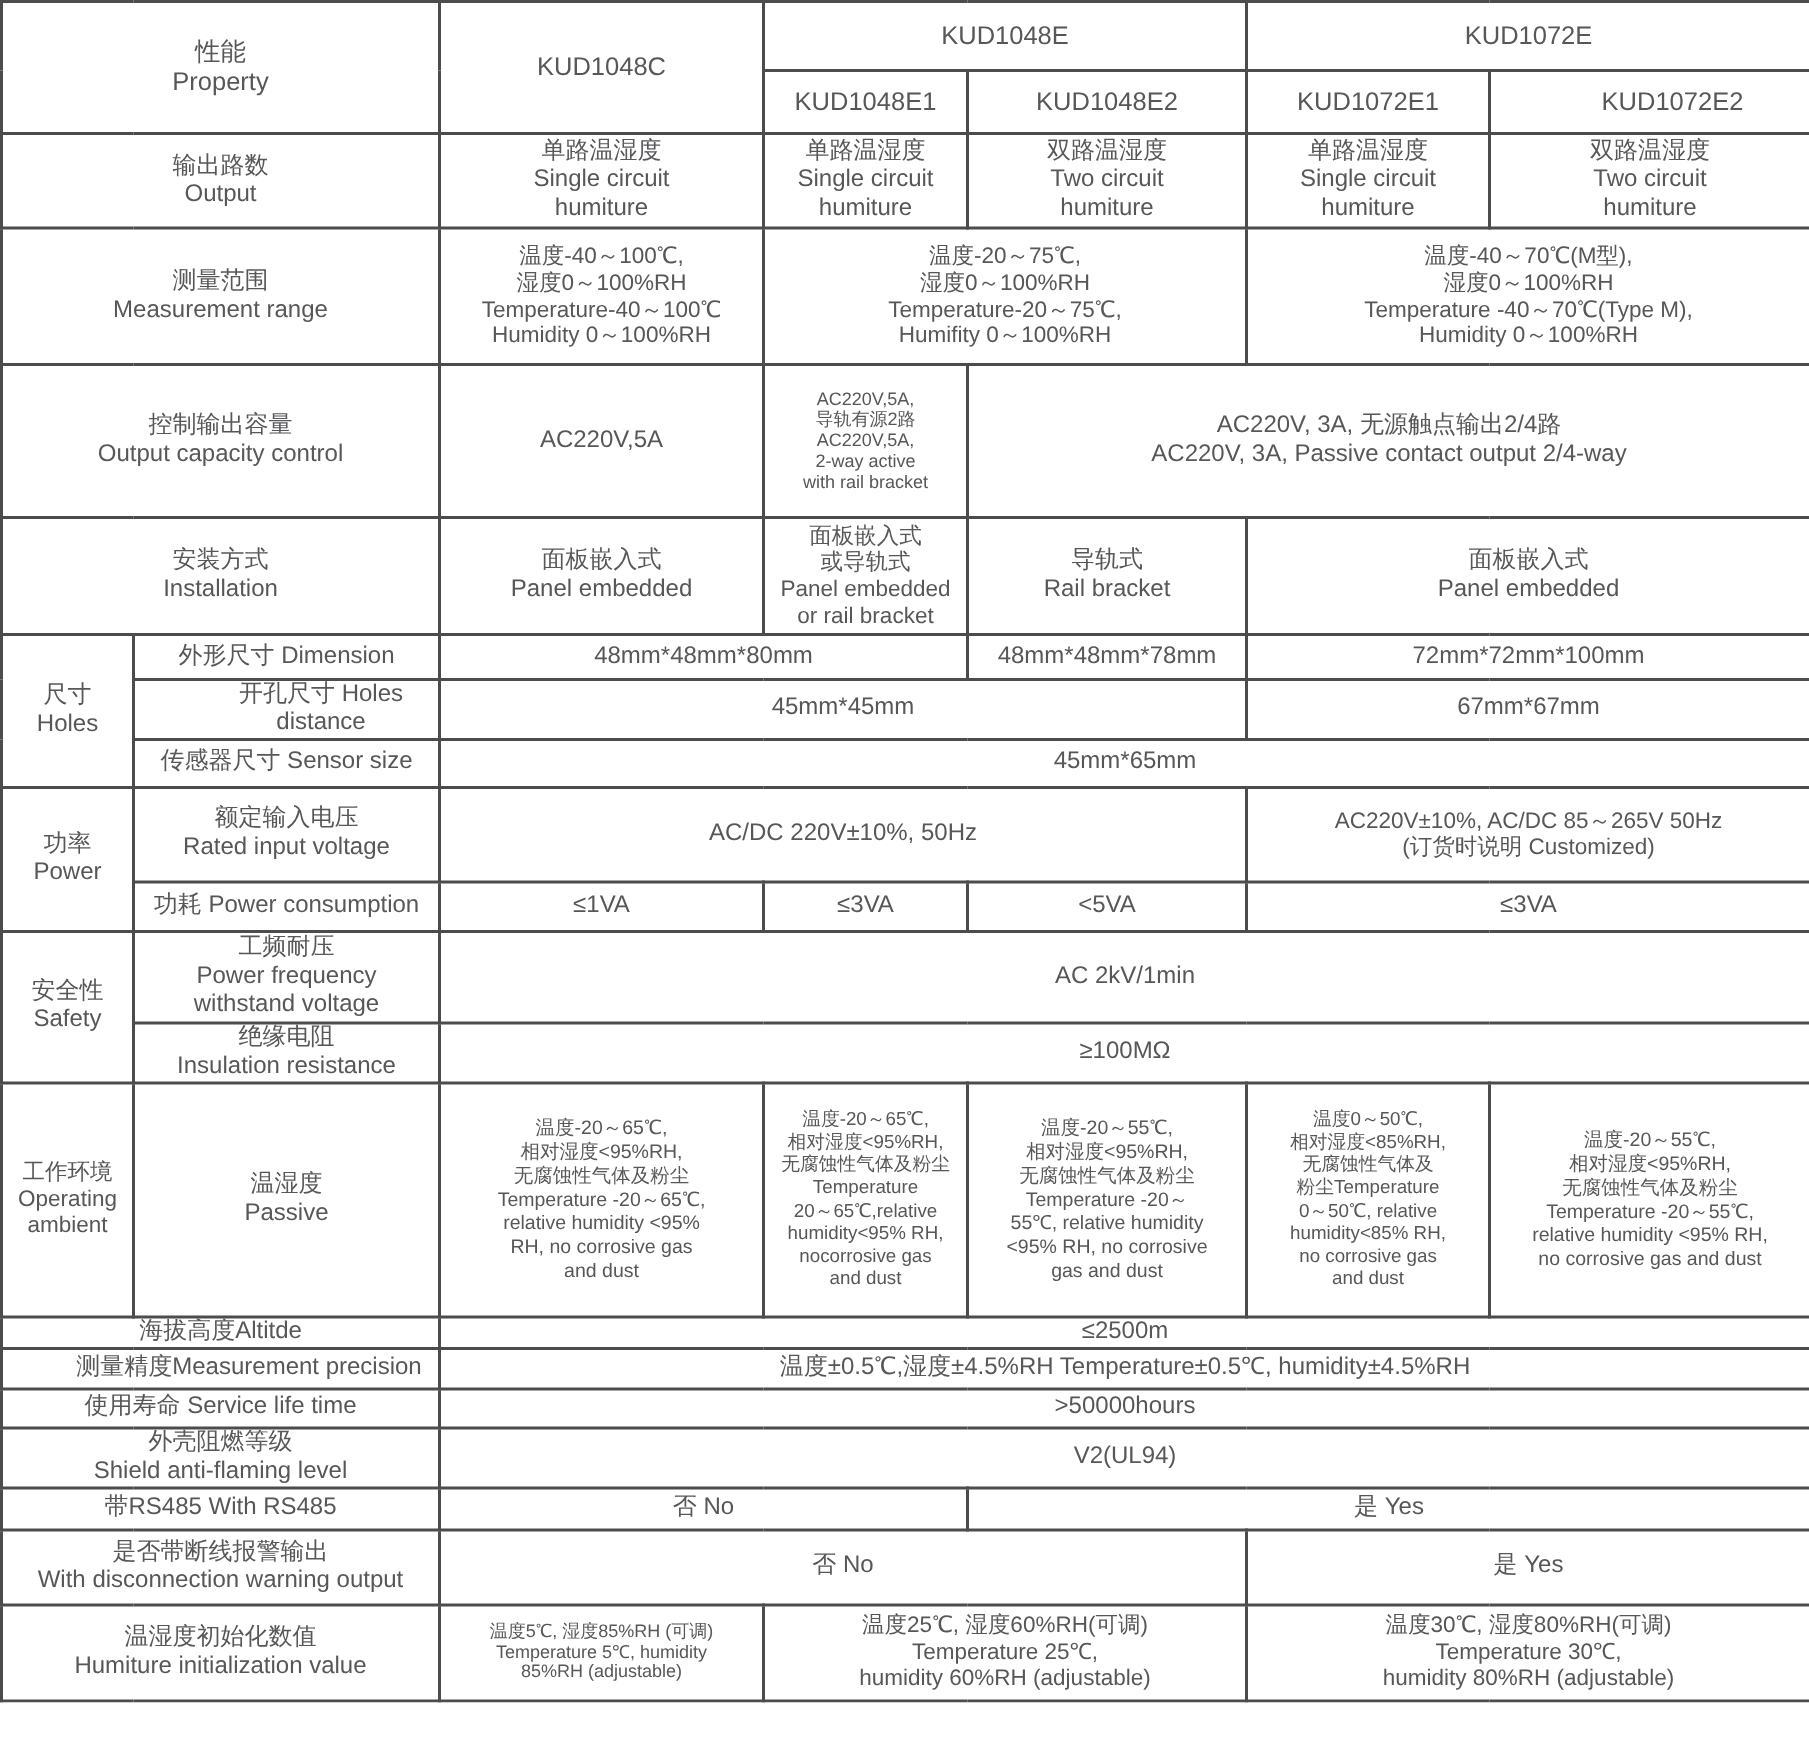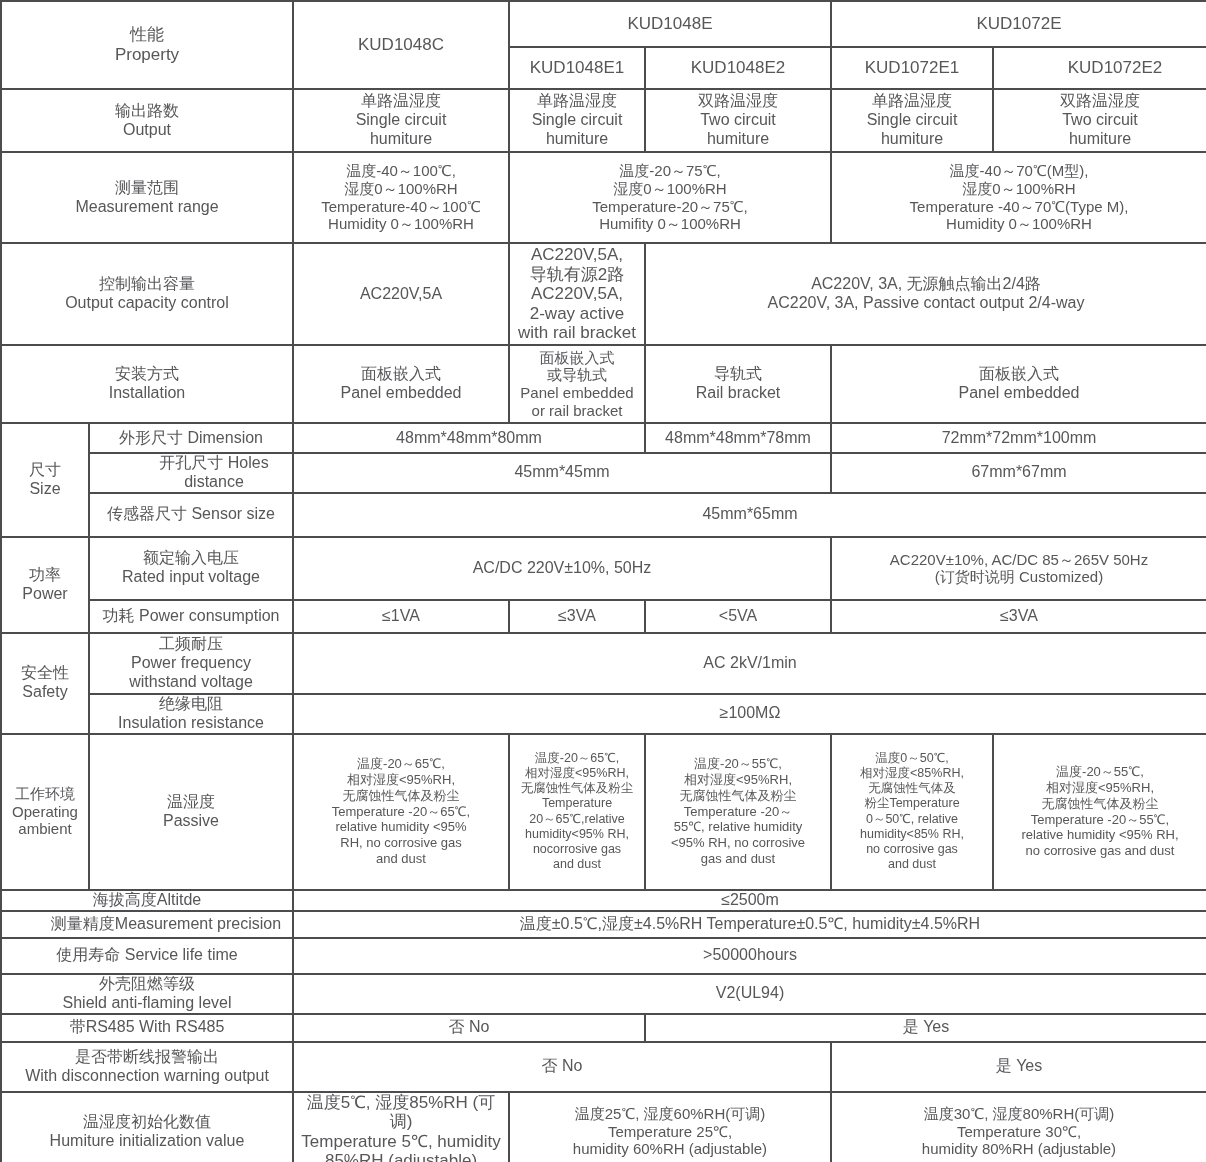--- a/index.html
+++ b/index.html
@@ -12,21 +12,21 @@
     white-space:pre-line;
     color:#57575a;
     font-family:"Liberation Sans",sans-serif;
     font-size:16px;
     line-height:1.18;
     padding:0 2px;
     overflow:hidden;
   }
   td.f17{font-size:17px;}
   td.f15{font-size:15px;}
-  td.f14{font-size:17px;line-height:1.15;}
+  td.f14{font-size:12px;line-height:1.15;}
   td.f13{font-size:13px;line-height:1.22;}
   td.f12{font-size:12.5px;line-height:1.22;}
 </style>
 </head>
 <body>
 
 <table aria-label="specification table" style="color: rgb(87, 87, 90);">
     <colgroup>
       <col style="width: 88px;">
       <col style="width: 204px;">
@@ -106,32 +106,32 @@
 或导轨式
 Panel embedded
 or rail bracket</td>
         <td style="border-color: rgb(76, 76, 78);">导轨式
 Rail bracket</td>
         <td colspan="2" style="border-color: rgb(76, 76, 78);">面板嵌入式
 Panel embedded</td>
       </tr>
       <tr style="height: 30px;">
         <td rowspan="3" style="border-color: rgb(76, 76, 78);">尺寸
-Size</td>
+Holes</td>
         <td style="border-color: rgb(76, 76, 78);">外形尺寸 Dimension</td>
         <td colspan="2" style="border-color: rgb(76, 76, 78);">48mm*48mm*80mm</td>
         <td style="border-color: rgb(76, 76, 78);">48mm*48mm*78mm</td>
         <td colspan="2" style="border-color: rgb(76, 76, 78);">72mm*72mm*100mm</td>
       </tr>
       <tr style="height: 29px;">
         <td style="border-color: rgb(76, 76, 78); padding-left: 48px;">开孔尺寸 Holes distance</td>
         <td colspan="3" style="border-color: rgb(76, 76, 78);">45mm*45mm</td>
         <td colspan="2" style="border-color: rgb(76, 76, 78);">67mm*67mm</td>
       </tr>
-      <tr style="height: 44px;">
+      <tr style="height: 32px;">
         <td style="border-color: rgb(76, 76, 78);">传感器尺寸 Sensor size</td>
         <td colspan="5" style="border-color: rgb(76, 76, 78);">45mm*65mm</td>
       </tr>
       <tr style="height: 63px;">
         <td rowspan="2" style="border-color: rgb(76, 76, 78);">功率
 Power</td>
         <td style="border-color: rgb(76, 76, 78);">额定输入电压
 Rated input voltage</td>
         <td colspan="3" style="border-color: rgb(76, 76, 78);">AC/DC 220V±10%, 50Hz</td>
         <td colspan="2" class="f15" style="border-color: rgb(76, 76, 78);">AC220V±10%, AC/DC 85～265V 50Hz
@@ -201,21 +201,21 @@
 no corrosive gas and dust</td>
       </tr>
       <tr style="height: 21px;">
         <td colspan="2" style="border-color: rgb(76, 76, 78);">海拔高度Altitde</td>
         <td colspan="5" style="border-color: rgb(76, 76, 78);">≤2500m</td>
       </tr>
       <tr style="height: 27px;">
         <td colspan="2" style="border-color: rgb(76, 76, 78); padding-left: 40px;">测量精度Measurement precision</td>
         <td colspan="5" style="border-color: rgb(76, 76, 78);">温度±0.5℃,湿度±4.5%RH  Temperature±0.5℃, humidity±4.5%RH</td>
       </tr>
-      <tr style="height: 36px;">
+      <tr style="height: 26px;">
         <td colspan="2" style="border-color: rgb(76, 76, 78);">使用寿命 Service life time</td>
         <td colspan="5" style="border-color: rgb(76, 76, 78);">&gt;50000hours</td>
       </tr>
       <tr style="height: 40px;">
         <td colspan="2" style="border-color: rgb(76, 76, 78);">外壳阻燃等级
 Shield anti-flaming level</td>
         <td colspan="5" style="border-color: rgb(76, 76, 78);">V2(UL94)</td>
       </tr>
       <tr style="height: 28px;">
         <td colspan="2" style="border-color: rgb(76, 76, 78);">带RS485 With RS485</td>

